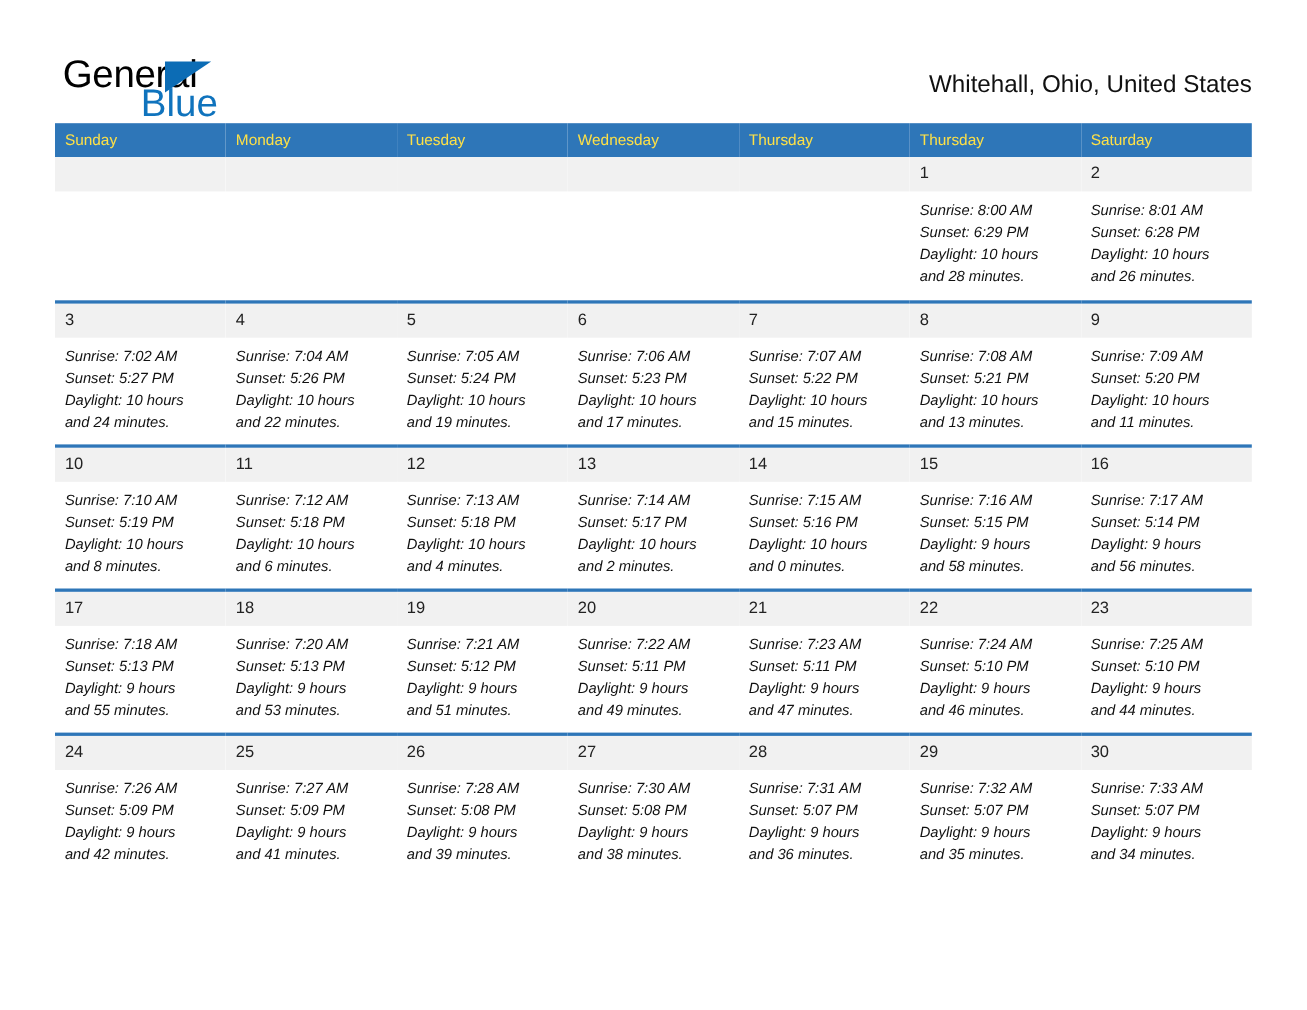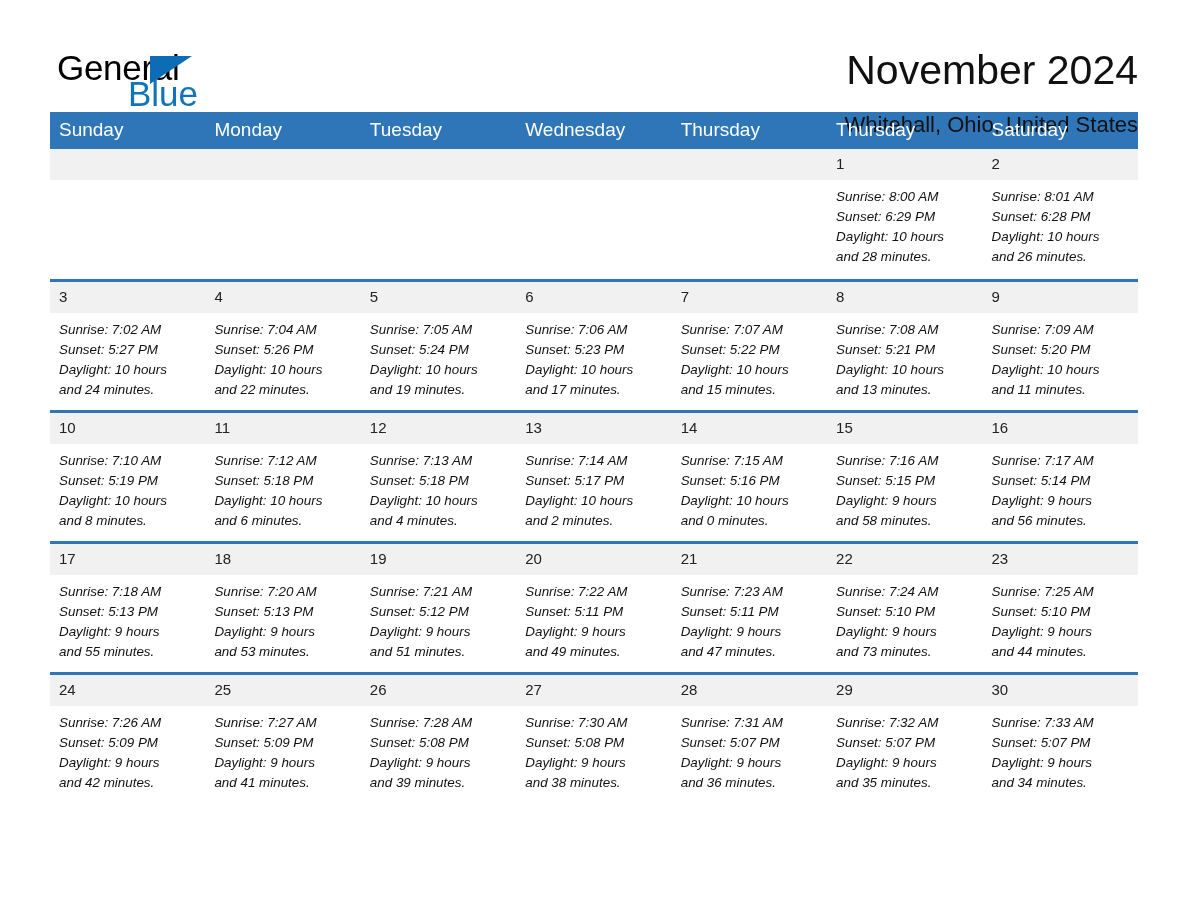--- a/index.html
+++ b/index.html
@@ -92,22 +92,22 @@
   .calendar {
     margin-top: 4px;
     width: 1088px;
     border-collapse: collapse;
     table-layout: fixed;
   }
   .calendar col { width: 155.43px; }
 
   .cal-head th {
     background: #2e76b8;
-    color: #ffffff;
-    font-size: 19px;
+    color: #fde047;
+    font-size: 14px;
     font-weight: normal;
     text-align: left;
     padding: 7px 0 8px 9px;
     height: 16px;
     vertical-align: middle;
     border: 0;
   }
 
   .cal-body td {
     vertical-align: top;
@@ -148,21 +148,20 @@
 
 <div class="page">
 
   <div class="topbar">
     <div class="brand">
       <span class="brand-general">General</span>
       <span class="brand-tri"></span>
       <span class="brand-blue">Blue</span>
     </div>
     <div class="titles">
-      <h1 class="month-title">November 2024</h1>
       <h2 class="location-title">Whitehall, Ohio, United States</h2>
     </div>
   </div>
 
   <table class="calendar">
     <colgroup>
       <col>
         <col>
         <col>
         <col>
@@ -445,21 +444,21 @@
               </div>
             </div>
           </td>
           <td>
             <div class="cell">
               <div class="daynum">22</div>
               <div class="info">
                 <div>Sunrise: 7:24 AM</div>
                 <div>Sunset: 5:10 PM</div>
                 <div>Daylight: 9 hours</div>
-                <div>and 73 minutes.</div>
+                <div>and 46 minutes.</div>
               </div>
             </div>
           </td>
           <td>
             <div class="cell">
               <div class="daynum">23</div>
               <div class="info">
                 <div>Sunrise: 7:25 AM</div>
                 <div>Sunset: 5:10 PM</div>
                 <div>Daylight: 9 hours</div>

